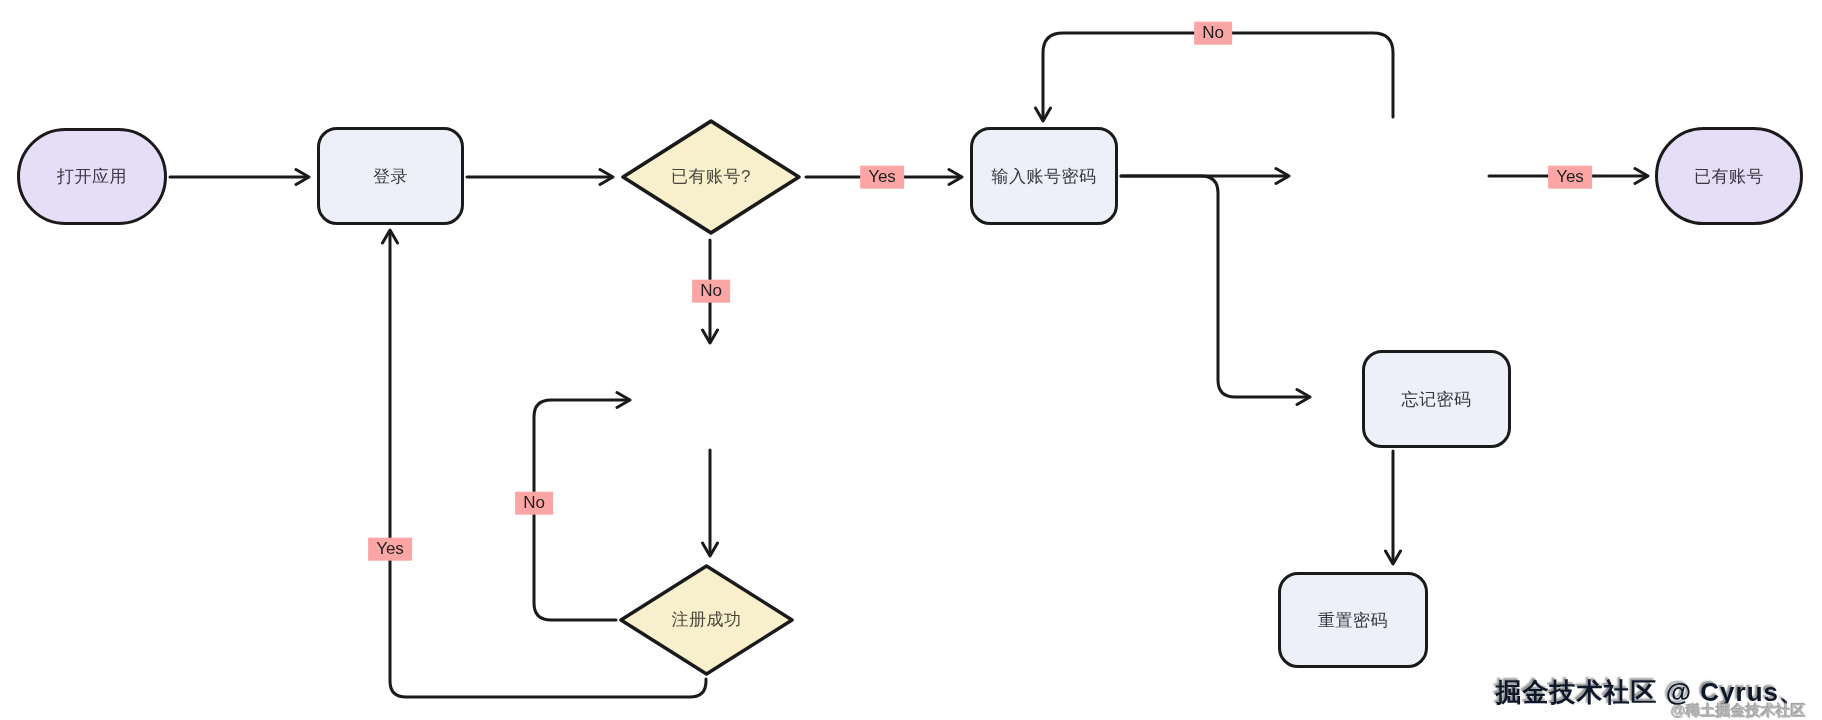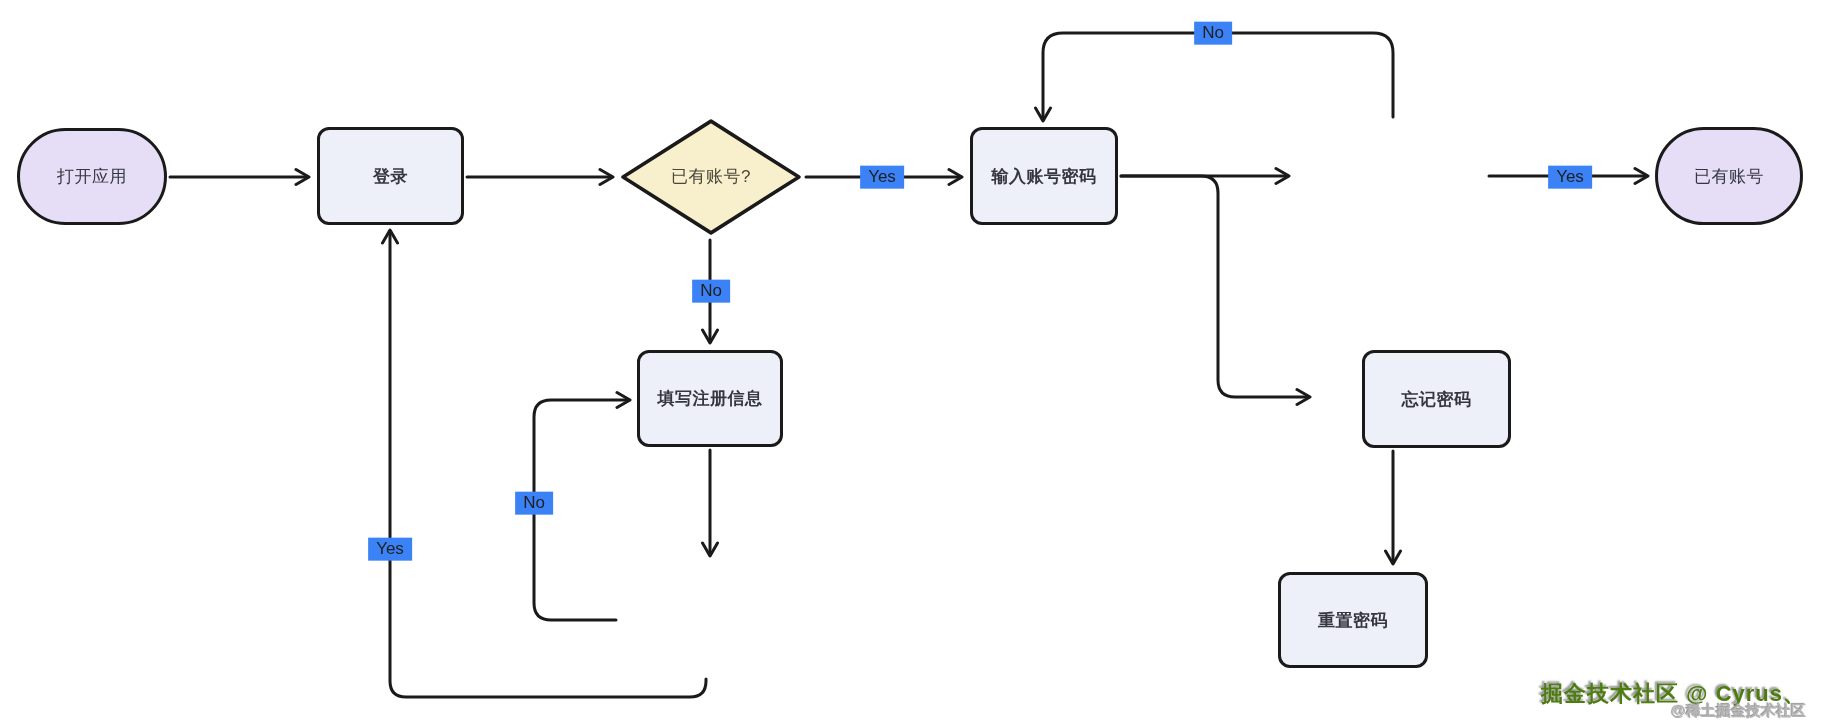--- a/index.html
+++ b/index.html
@@ -51,22 +51,21 @@
     text-align: center;
   }
   .node.terminal {
     background: var(--terminal-fill);
     border: 3px solid var(--stroke);
     border-radius: 50px;
   }
   .node.process {
     background: var(--process-fill);
     border: 3px solid var(--stroke);
-    border-radius: 12px;
-    font-weight: bold;
+    border-radius: 20px;
   }
   .node.decision { background: transparent; border: none; }
   .node.decision svg.diamond {
     position: absolute; left: 0; top: 0;
     width: 100%; height: 100%;
     overflow: visible;
   }
   .node.decision svg.diamond polygon {
     fill: var(--decision-fill);
     stroke: var(--stroke);
@@ -75,40 +74,40 @@
   }
   .node .label { position: relative; z-index: 2; }
   .node.decision .label {
     width: 100px;
     line-height: 1.45;
     color: #4a463a;
   }
   .edge-label {
     position: absolute;
     transform: translate(-50%, -50%);
-    background: #3b82f6;
+    background: #fca5a5;
     color: var(--label-text);
     font-size: 17px;
     padding: 2px 8px;
     line-height: 1.1;
     z-index: 3;
     white-space: nowrap;
   }
   .watermark {
     position: absolute;
     right: 16px; bottom: 2px;
     text-align: right;
     z-index: 4;
     pointer-events: none;
   }
   .wm-main {
-    font-size: 22px;
+    font-size: 26px;
     font-weight: bold;
     letter-spacing: 1px;
-    color: #4d7c0f;
+    color: #0f172a;
     text-shadow: -2px -2px 2px #8d8d8d, 2px 2px 3px #ffffff;
     line-height: 1;
   }
   .wm-sub {
     font-size: 15px;
     color: #b5b5b5;
     text-shadow: -1px -1px 1px #909090, 1px 1px 1px #ffffff;
     line-height: 1;
     margin-top: -2px;
     font-weight: bold;
@@ -156,24 +155,27 @@
 
   <div class="node process" style="left:970px; top:127px; width:148px; height:98px;">
     <span class="label">输入账号密码</span>
   </div>
 
 
   <div class="node terminal" style="left:1655px; top:127px; width:148px; height:98px;">
     <span class="label">已有账号</span>
   </div>
 
-  <div class="node process" style="left:637px; top:350px; width:146px; height:97px;">
-    <span class="label">填写注册信息</span>
+
+  <div class="node decision" style="left:618px; top:563px; width:177px; height:114px;">
+    <svg class="diamond" viewBox="0 0 180 114" preserveAspectRatio="none">
+      <polygon points="90,3 177,57 90,111 3,57"></polygon>
+    </svg>
+    <span class="label">注册成功</span>
   </div>
-
 
   <div class="node process" style="left:1318px; top:350px; width:149px; height:98px;margin-left:44px;">
     <span class="label">忘记密码</span>
   </div>
 
   <div class="node process" style="left:1278px; top:572px; width:150px; height:96px;">
     <span class="label">重置密码</span>
   </div>
 
   <span class="edge-label" style="left:882px; top:177px;">Yes</span>

